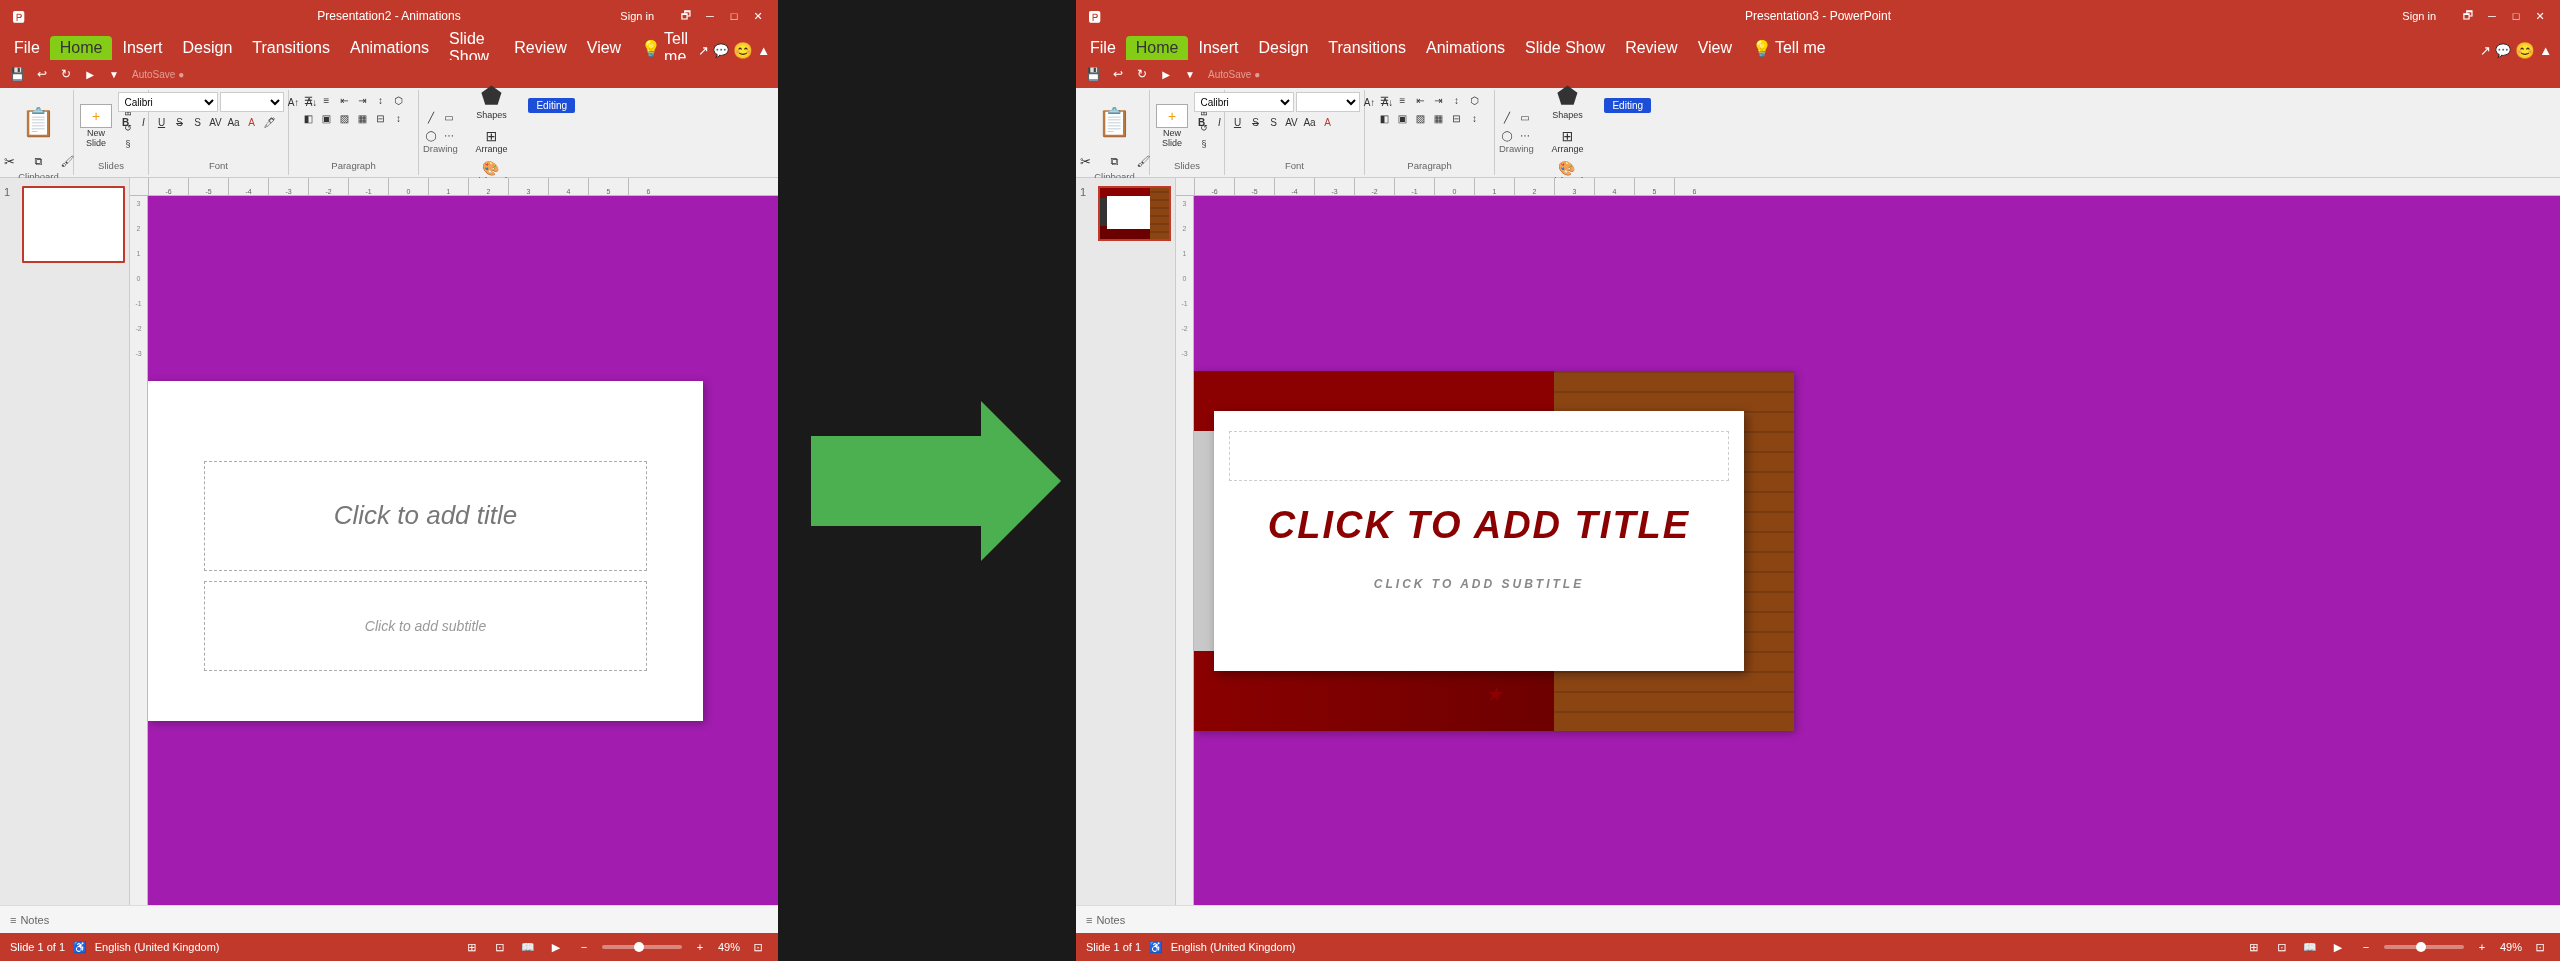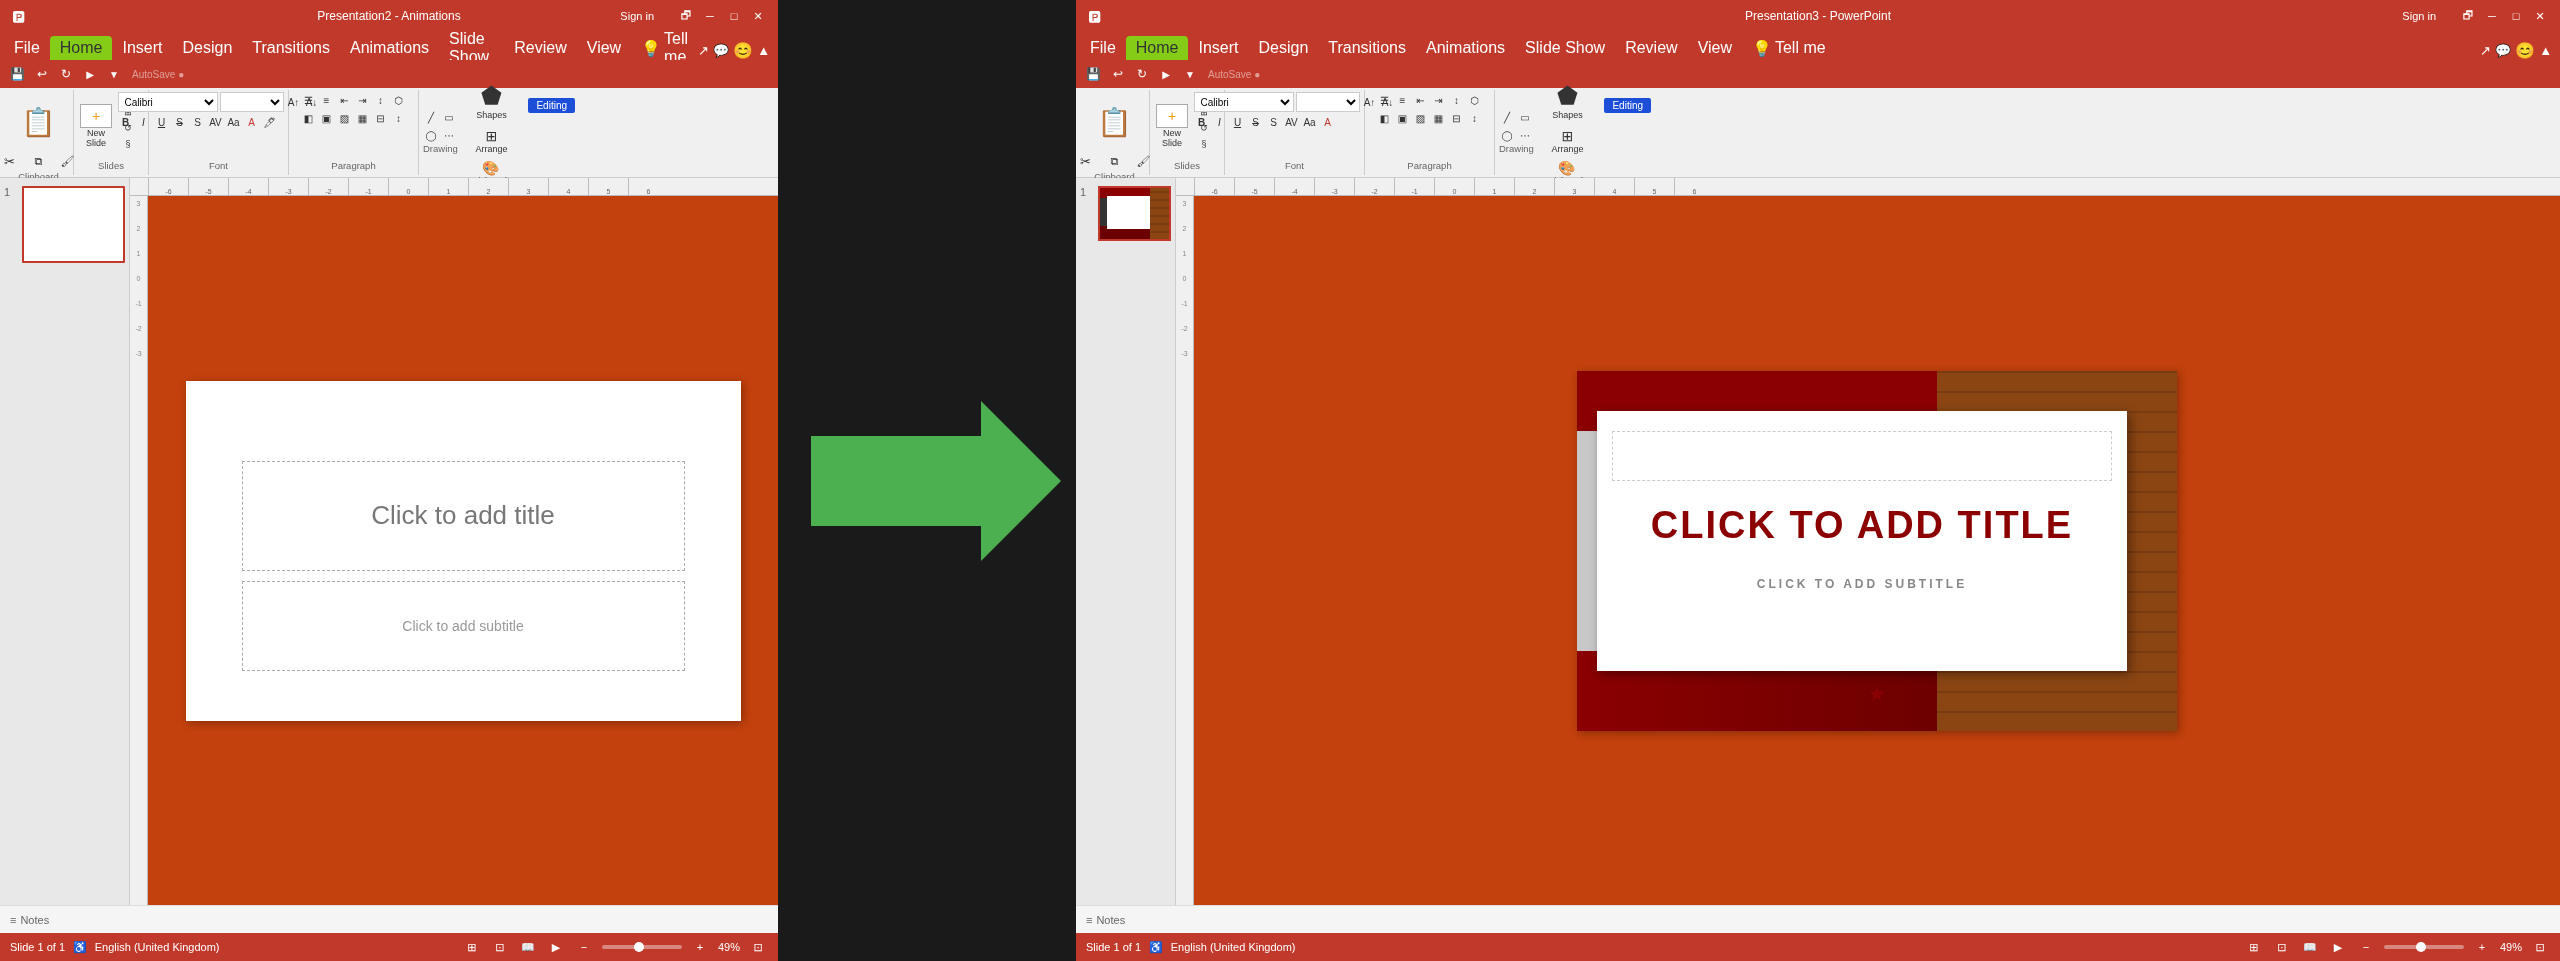--- a/index.html
+++ b/index.html
@@ -462,25 +462,25 @@
       flex: 1;
       overflow: hidden;
     }
     .canvas-content {
       display: flex;
       flex: 1;
       overflow: hidden;
     }
     .canvas-area-inner {
       flex: 1;
-      background: #c2410c;
-      display: flex;
-      align-items: center;
-      justify-content: center;
+      background: #a21caf;
+      display: flex;
+      align-items: center;
       overflow: hidden;
+      font-style: italic;
     }
 
     
     .v-ruler {
       width: 18px;
       background: #f0f0f0;
       border-right: 1px solid #bbb;
       font-size: 7px;
       color: #888;
       overflow: hidden;

